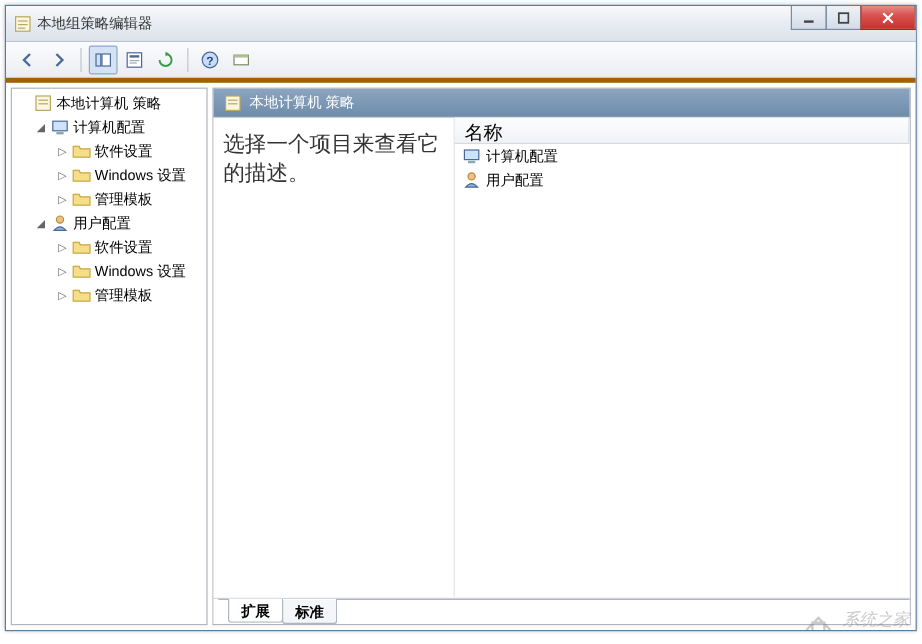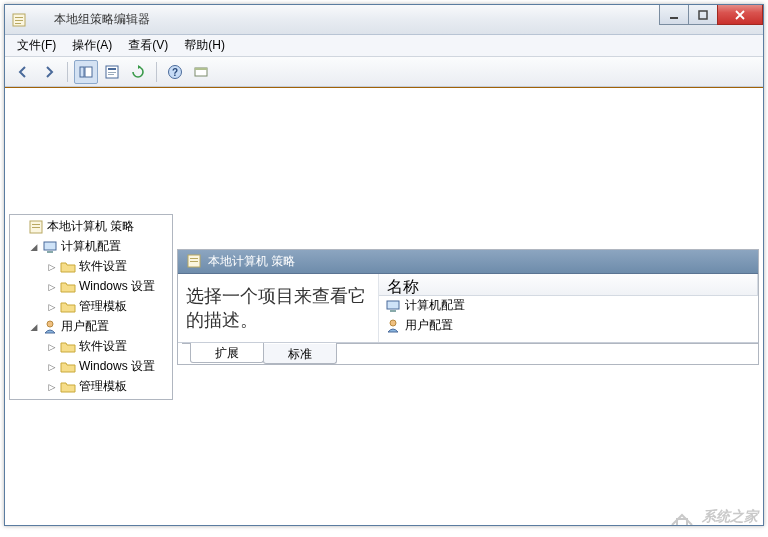--- a/index.html
+++ b/index.html
@@ -23,21 +23,20 @@
   box-shadow: 0 0 4px rgba(0,0,0,0.3);
 }
 .titlebar {
   height: 30px;
   background: linear-gradient(to bottom, #f8f9fb 0%, #e8ecf2 50%, #dde3eb 100%);
   border-bottom: 1px solid #b8c4d4;
   display: flex;
   align-items: center;
   padding-left: 6px;
   position: relative;
-  gap: 23px;
 }
 .titlebar .title-icon {
   width: 16px; height: 16px; margin-right: 4px;
   display: inline-flex; align-items: center; justify-content: center;
 }
 .titlebar .title-text { font-size: 12px; color: #333; }
 .win-controls {
   position: absolute; right: 0; top: 0; display: flex; height: 20px;
 }
 .win-btn {
@@ -70,23 +69,22 @@
   padding: 0 6px; gap: 2px;
 }
 .tool-sep { width: 1px; height: 20px; background: #c0c6d0; margin: 0 4px; }
 .tool-btn {
   width: 24px; height: 24px;
   display: flex; align-items: center; justify-content: center;
   border: 1px solid transparent; border-radius: 2px;
 }
 .tool-btn.active { border-color: #8ca8ca; background: #d4e2f3; }
 .content-area {
-  flex: 1; display: flex; border-top: 1px solid #a16207;
+  flex: 1; display: flex; border-top: 4px solid #a16207;
   overflow: hidden;
-  align-items: center;
 }
 .tree-pane {
   width: 164px; border: 1px solid #b0b6c0; margin: 4px 2px 4px 4px;
   background: #fff; overflow: auto; padding: 2px 0;
 }
 .tree-node { display: flex; align-items: center; height: 20px; padding-left: 4px; cursor: default; white-space: nowrap; }
 .tree-node .expander {
   width: 12px; height: 12px; margin-right: 2px;
   display: inline-flex; align-items: center; justify-content: center;
   font-size: 9px; color: #666;
@@ -134,37 +132,38 @@
   height: 22px; display: flex; align-items: flex-end;
   background: #fff;
   border-top: 1px solid #c8ced8;
   padding-left: 4px;
 }
 .tabs::before {
   content: ""; width: 8px; height: 20px;
   border-top: 1px solid #b0b6c0;
 }
 .tab {
-  height: 20px; padding: 2px 24px; font-size: 12px;
+  height: 20px; padding: 2px 10px; font-size: 12px;
   border: 1px solid #b0b6c0; border-top: none;
   background: #f4f6fa; margin-right: -1px;
   border-radius: 0 0 3px 3px;
+  font-weight: bold;
 }
 .tab.active { background: #fff; position: relative; top: -1px; }
 .tabs::after {
   content: ""; flex: 1; height: 20px;
   border-top: 1px solid #b0b6c0;
 }
 
 .svg-icon { width: 16px; height: 16px; }
 .watermark {
   position: absolute; right: 10px; bottom: 8px;
   font-size: 14px; color: rgba(120,120,120,0.4);
   font-style: italic; pointer-events: none;
-  display: flex; align-items: center; gap: 6px; font-weight: bold;
+  display: flex; align-items: center; gap: 6px;
 }
 </style>
 </head>
 <body>
 
 <div class="window">
 
   <div class="titlebar">
     <span class="title-icon">
       <svg class="svg-icon" viewBox="0 0 16 16">
@@ -187,26 +186,20 @@
           </svg>
       </div>
       <div class="win-btn close">
         <svg width="12" height="10" viewBox="0 0 12 10">
             <path d="M2 1 L10 9 M10 1 L2 9" stroke="#fff" stroke-width="1.8"></path>
           </svg>
       </div>
     </div>
   </div>
 
-  <div class="menubar">
-    <div class="menu-item">文件(F)</div>
-    <div class="menu-item">操作(A)</div>
-    <div class="menu-item">查看(V)</div>
-    <div class="menu-item">帮助(H)</div>
-  </div>
 
   <div class="toolbar">
     <div class="tool-btn">
       <svg class="svg-icon" viewBox="0 0 16 16">
           <path d="M10 3 L5 8 L10 13" fill="none" stroke="#4a6a9a" stroke-width="2"></path>
         </svg>
     </div>
     <div class="tool-btn">
       <svg class="svg-icon" viewBox="0 0 16 16">
           <path d="M6 3 L11 8 L6 13" fill="none" stroke="#4a6a9a" stroke-width="2"></path>

